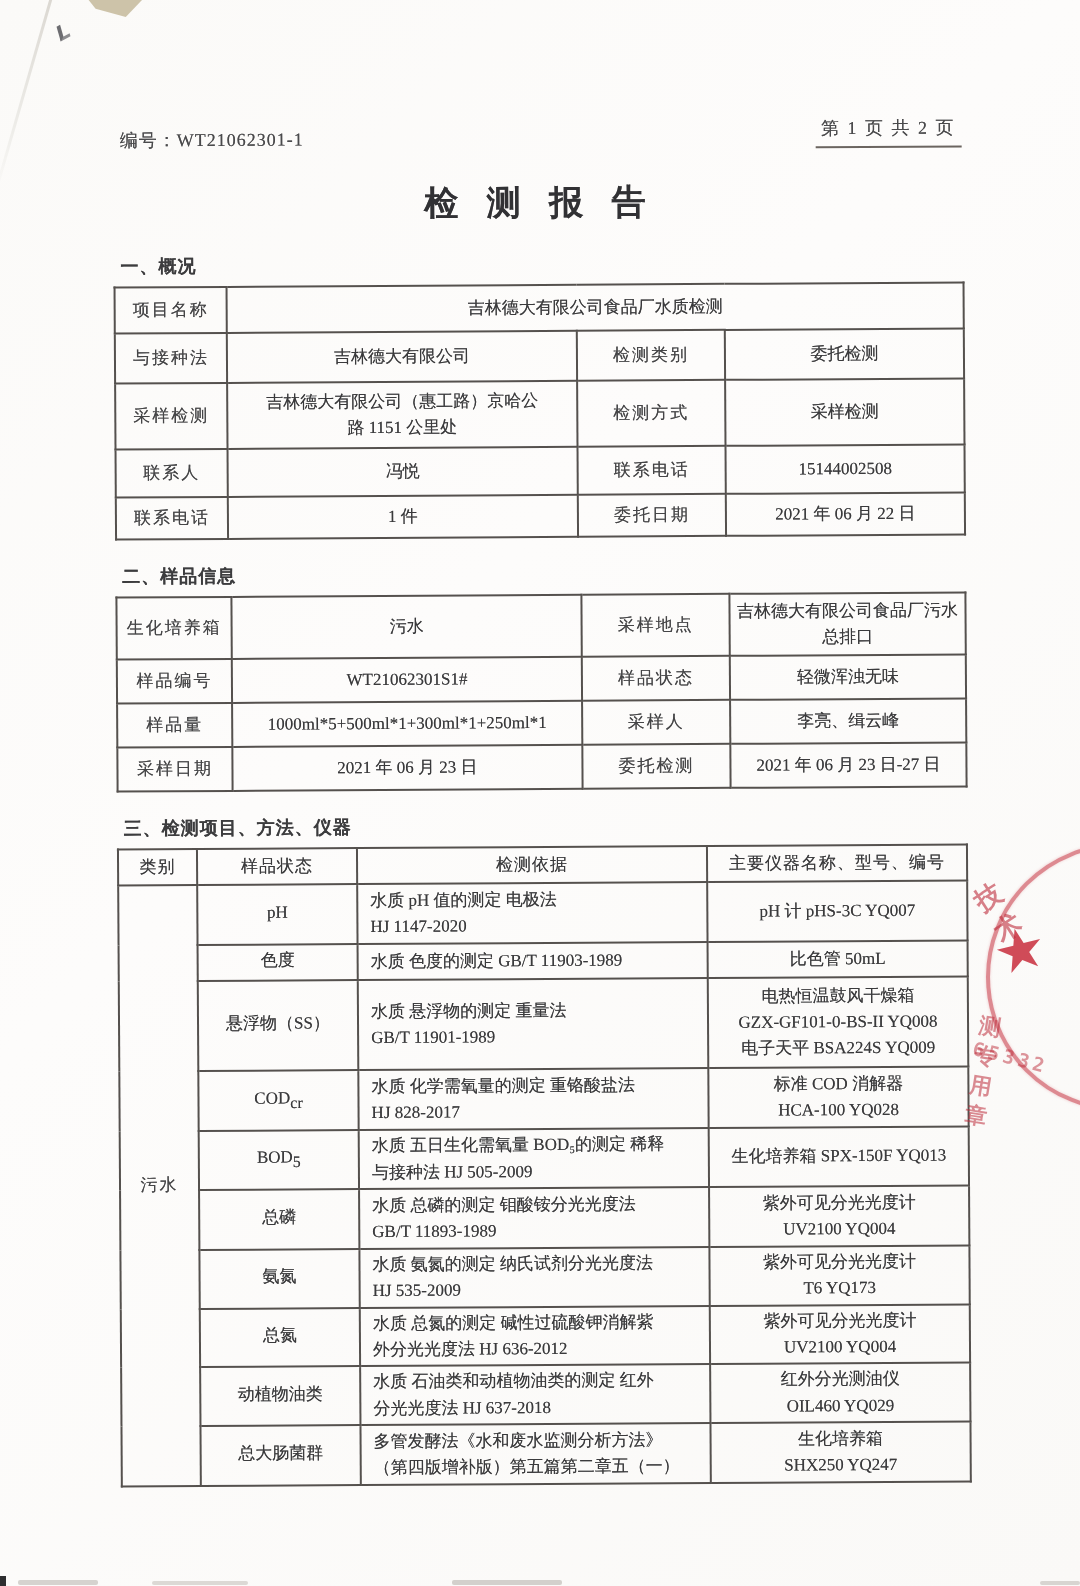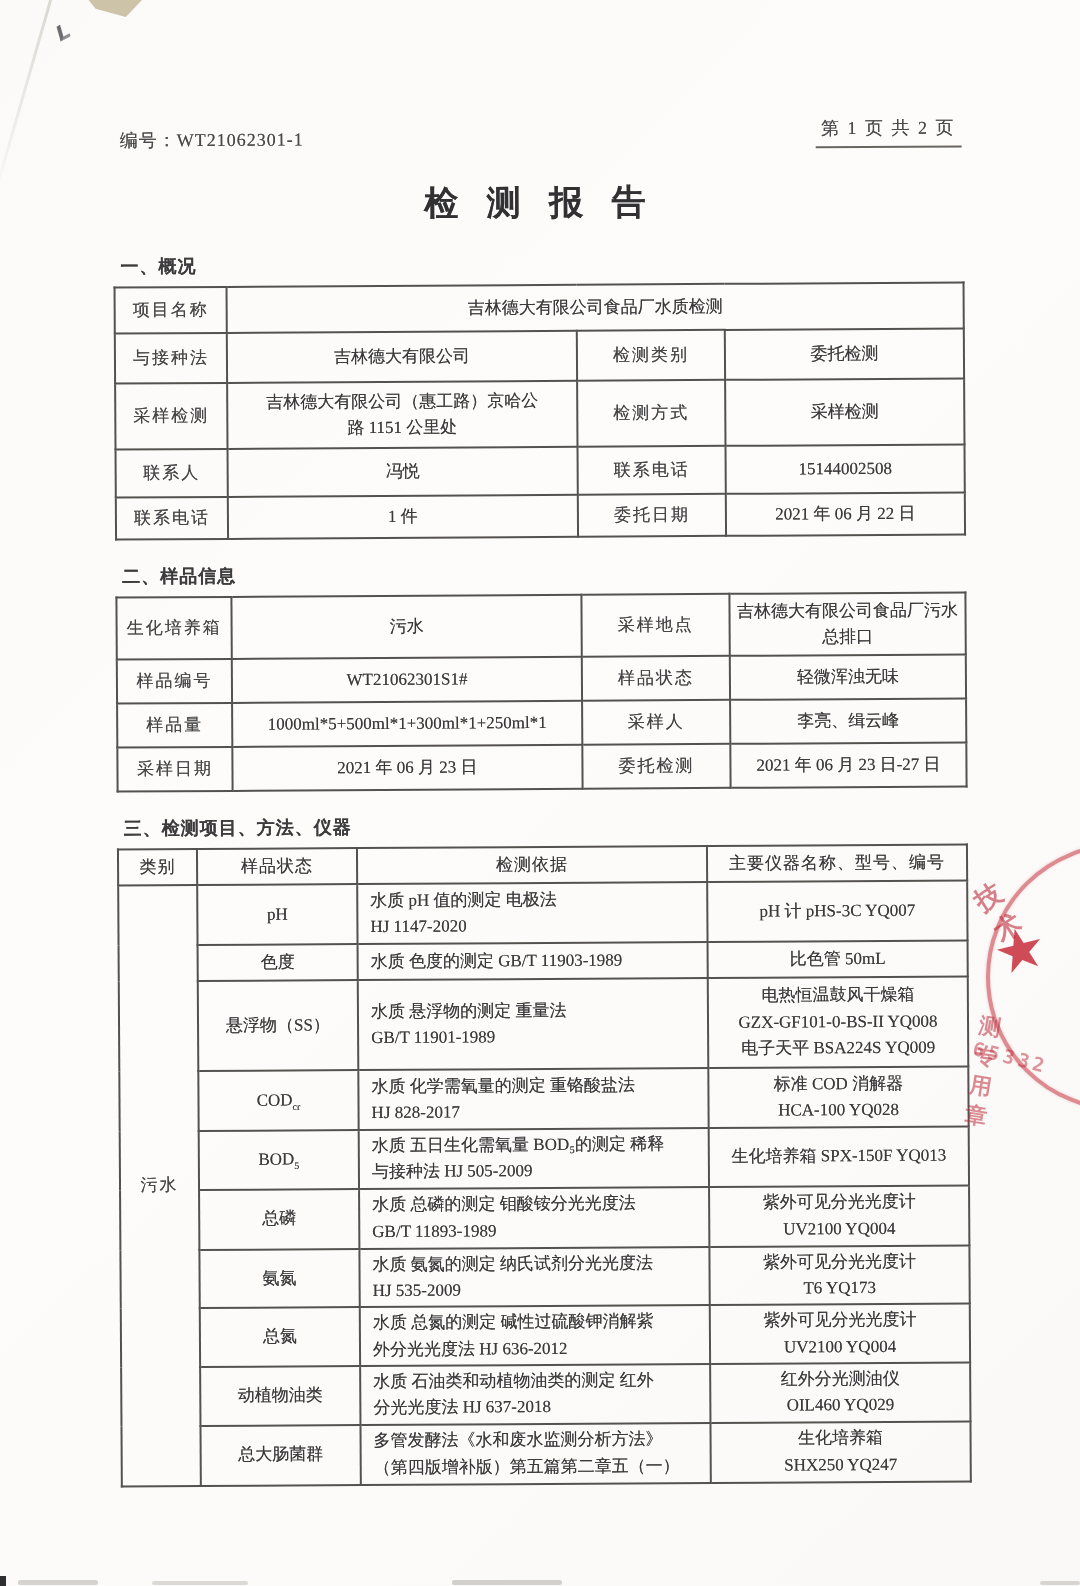--- a/index.html
+++ b/index.html
@@ -46,21 +46,21 @@
   td,th{
     border:2px solid #55514e;
     text-align:center; vertical-align:middle;
     white-space:pre-line; line-height:1.55;
     padding:2px 4px;
     font-weight:normal;
   }
   th{ letter-spacing:1px; }
   .lbl{ letter-spacing:2px; color:#454547; }
   .left-cell{ text-align:left; padding-left:12px; padding-right:6px; }
-  sub{ font-size:10px; }
+  sub{ font-size:16px; }
   
   .stamp{ position:absolute; pointer-events:none; }
   .stamp-circle{
     position:absolute; left:986px; top:843px; width:268px; height:268px;
     border:4px solid rgba(196,45,60,.55); border-radius:50%;
     box-shadow:0 0 3px rgba(196,45,60,.25), inset 0 0 3px rgba(196,45,60,.2);
   }
   .stamp-star{
     position:absolute; left:994px; top:916px;
     font-size:58px; color:rgba(198,36,52,.82);

